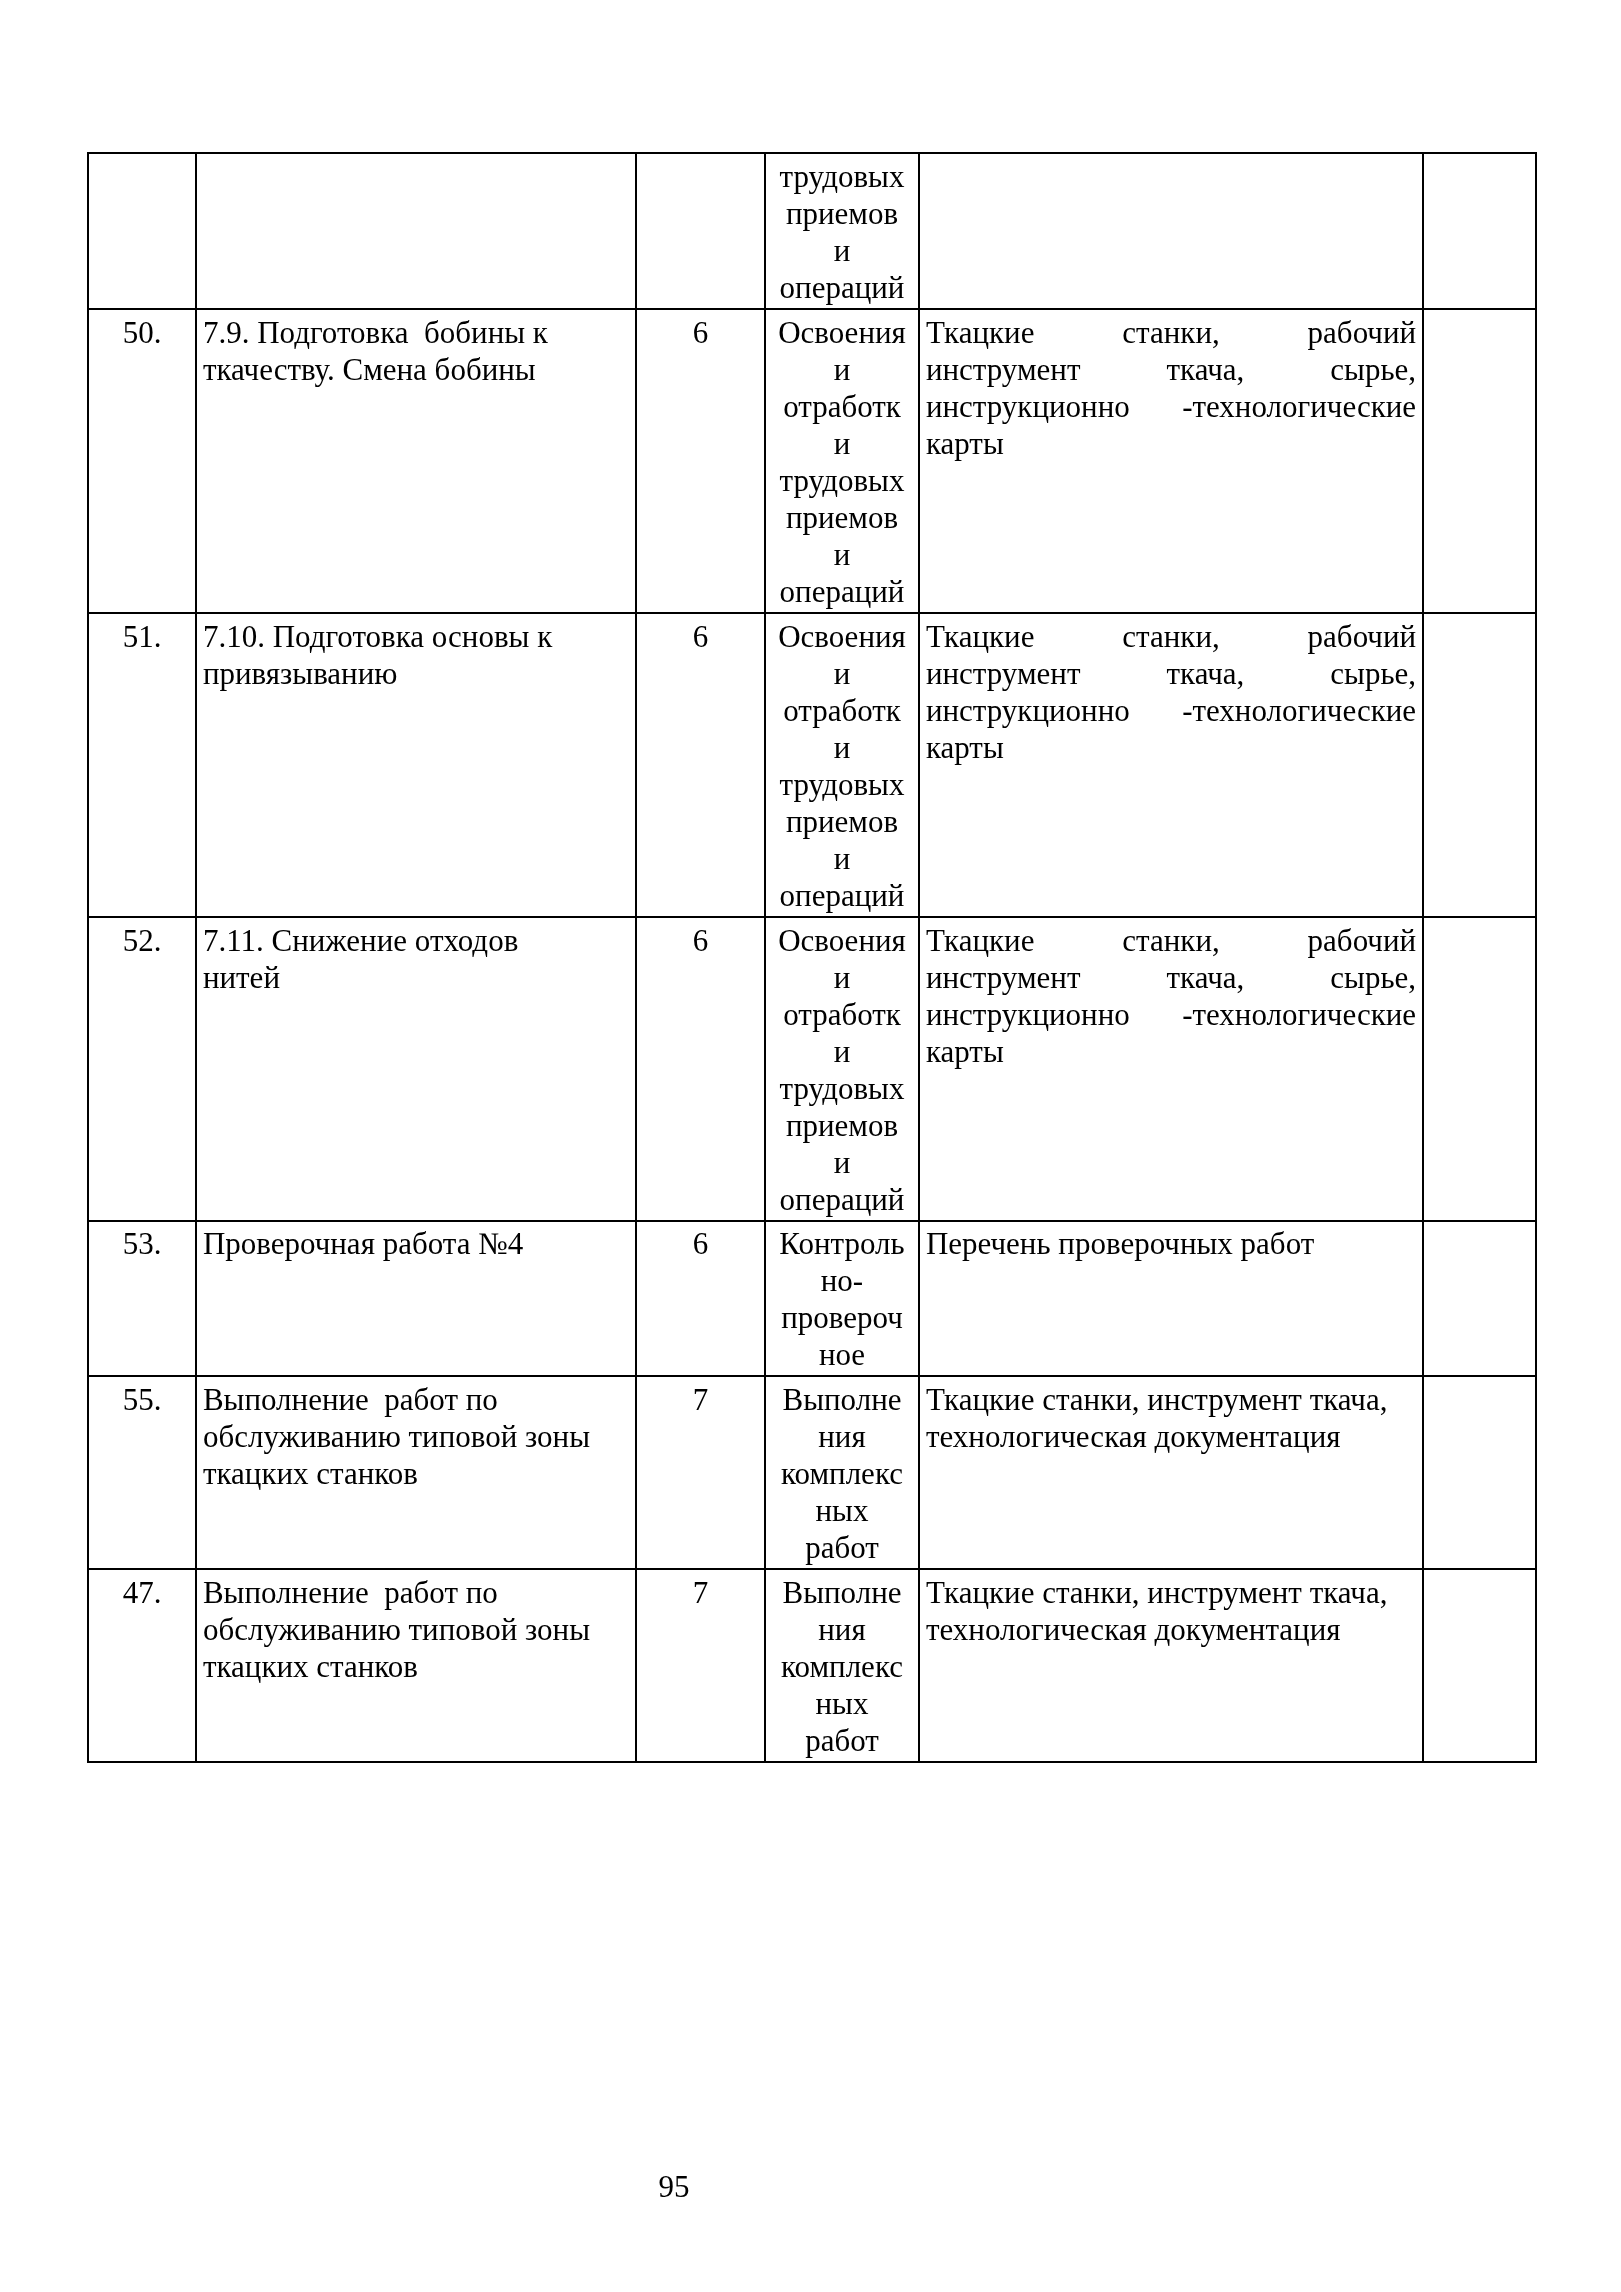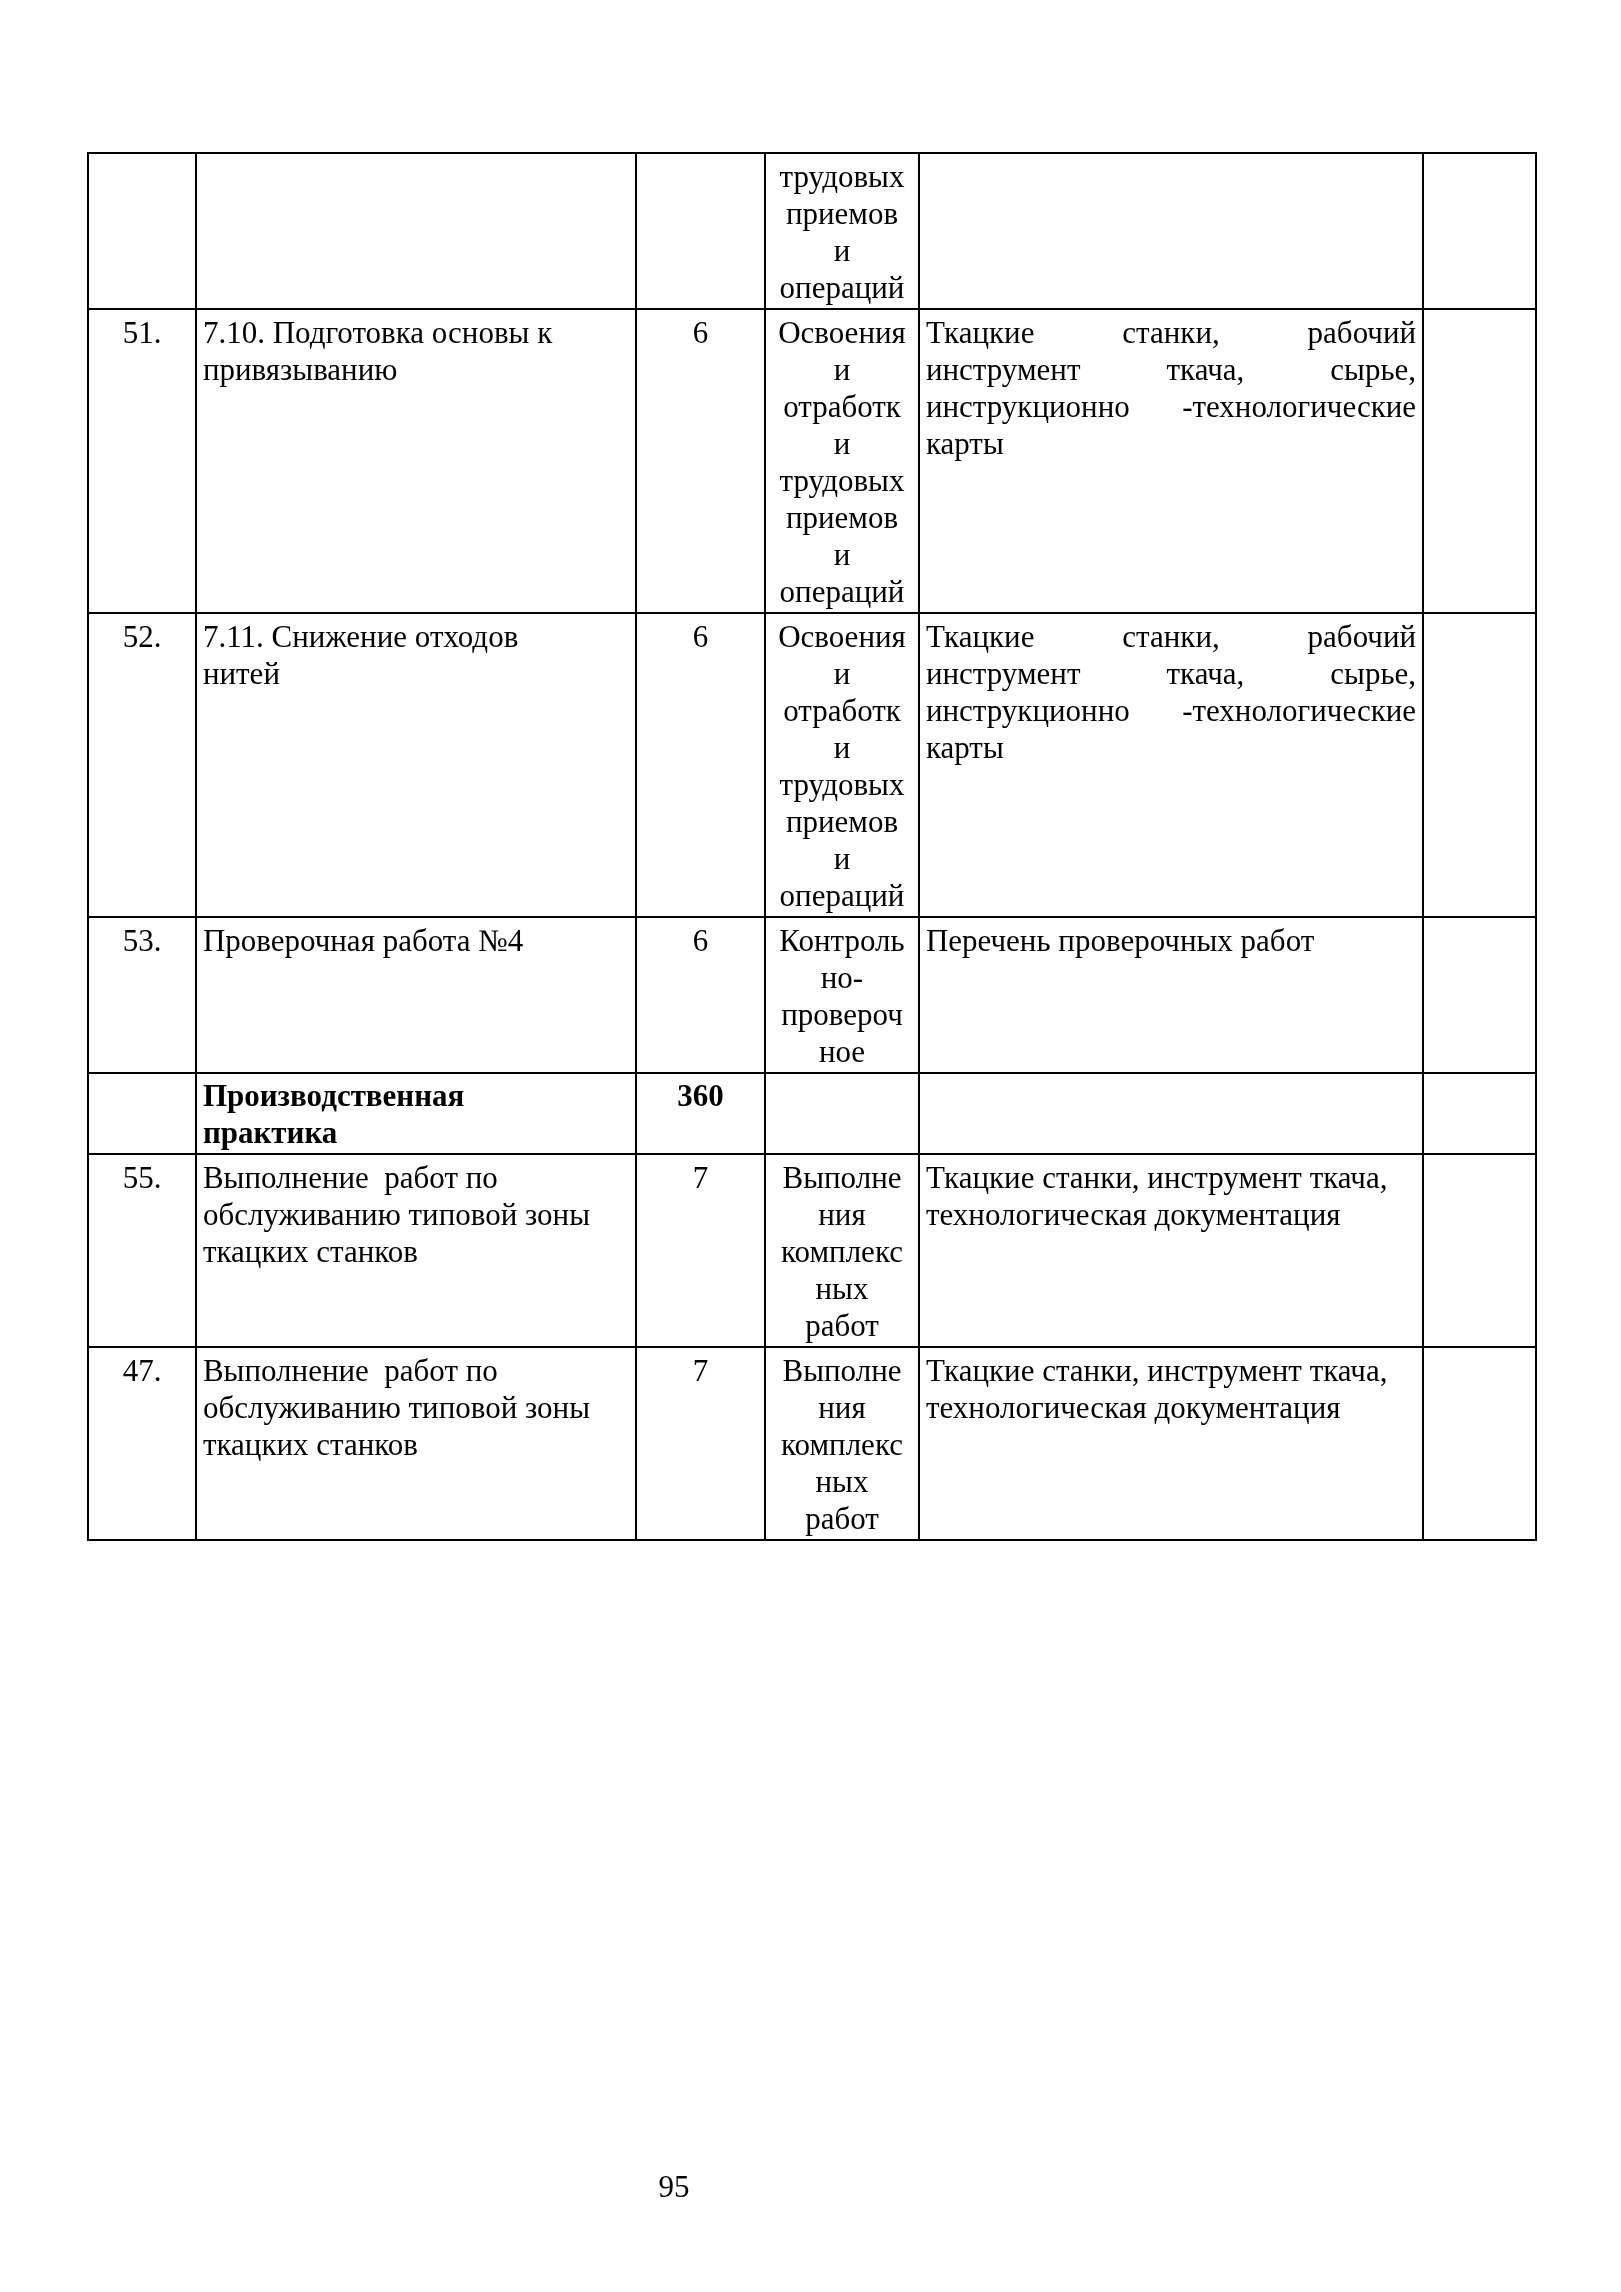--- a/index.html
+++ b/index.html
@@ -93,20 +93,36 @@
       <td class="c-topic"></td>
       <td class="c-hours"></td>
       <td class="c-type">трудовых
 приемов
 и
 операций</td>
       <td class="c-equip"></td>
       <td class="c-num"></td>
     </tr>
     <tr style="height:302px">
+      <td class="c-num">50.</td>
+      <td class="c-topic">7.9. Подготовка  бобины к
+ткачеству. Смена бобины</td>
+      <td class="c-hours">6</td>
+      <td class="c-type">Освоения
+и
+отработк
+и
+трудовых
+приемов
+и
+операций</td>
+      <td class="c-equip">Ткацкие станки, рабочий инструмент ткача, сырье, инструкционно -технологические карты</td>
+      <td class="c-num"></td>
+    </tr>
+    <tr style="height:302px">
       <td class="c-num">51.</td>
       <td class="c-topic">7.10. Подготовка основы к
 привязыванию</td>
       <td class="c-hours">6</td>
       <td class="c-type">Освоения
 и
 отработк
 и
 трудовых
 приемов
@@ -135,29 +151,20 @@
       <td class="c-num">53.</td>
       <td class="c-topic">Проверочная работа №4</td>
       <td class="c-hours">6</td>
       <td class="c-type">Контроль
 но-
 провероч
 ное</td>
       <td class="c-equip pre">Перечень проверочных работ</td>
       <td class="c-num"></td>
     </tr>
-    <tr class="bold" style="height:78px">
-      <td class="c-num"></td>
-      <td class="c-topic">Производственная
-практика</td>
-      <td class="c-hours">360</td>
-      <td class="c-type"></td>
-      <td class="c-equip"></td>
-      <td class="c-num"></td>
-    </tr>
     <tr style="height:190px">
       <td class="c-num">55.</td>
       <td class="c-topic">Выполнение  работ по
 обслуживанию типовой зоны
 ткацких станков</td>
       <td class="c-hours">7</td>
       <td class="c-type">Выполне
 ния
 комплекс
 ных

